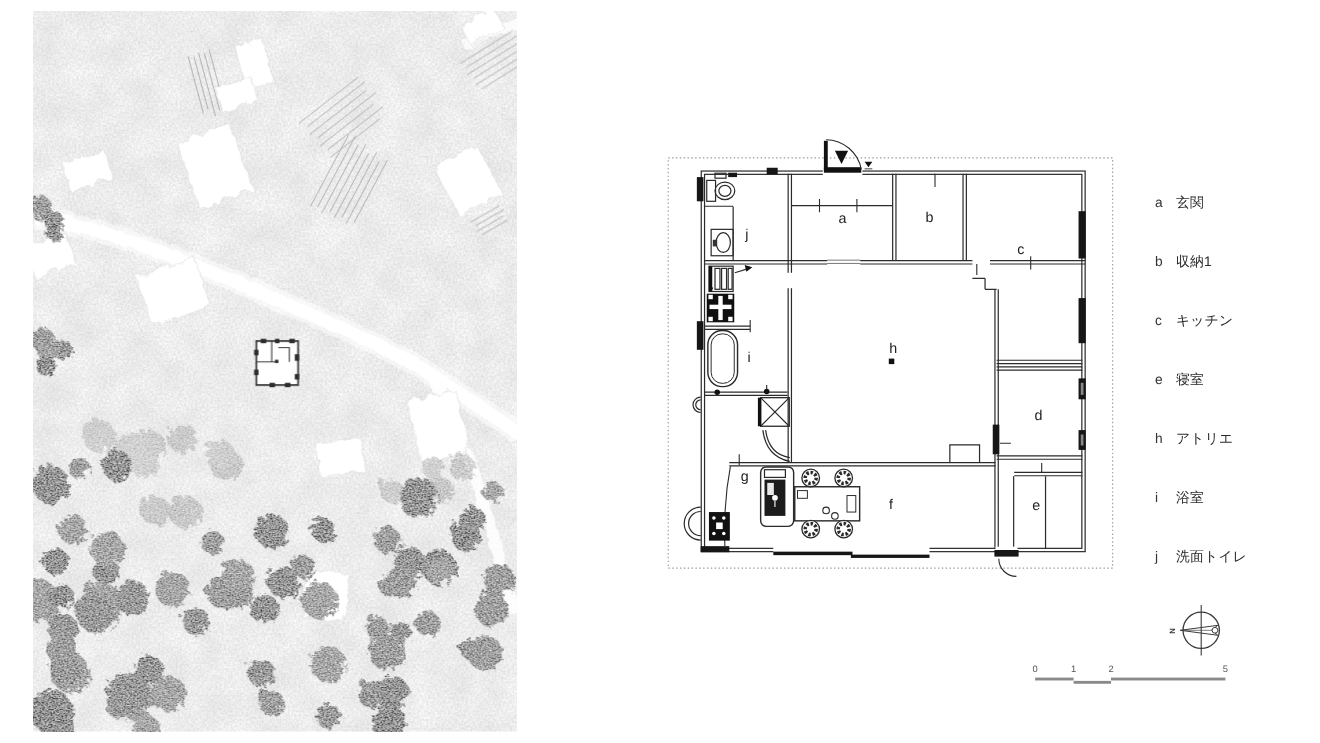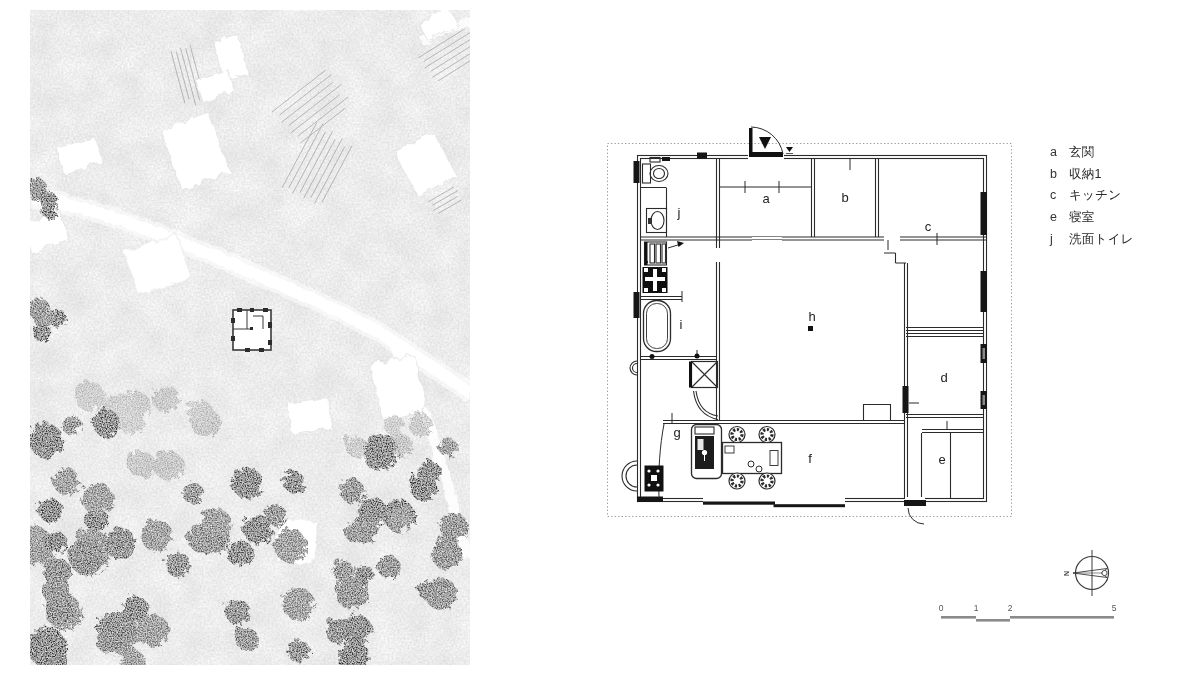--- a/index.html
+++ b/index.html
@@ -3,21 +3,21 @@
 <meta charset="utf-8">
 <style>
   html,body{margin:0;padding:0;background:#fff;}
   body{width:1200px;height:675px;font-family:"Liberation Sans","DejaVu Sans",sans-serif;}
   .canvas{position:relative;width:1200px;height:675px;overflow:hidden;background:#fff;}
   svg{position:absolute;display:block;}
   #site-svg{left:30px;top:10px;}
   #plan-svg{left:595px;top:120px;}
   #anno-svg{left:920px;top:540px;}
   .legend{position:absolute;left:1050px;top:142px;width:150px;}
-  .lg-row{height:21.65px;line-height:21.65px;font-size:12.5px;color:#2a2a2a;white-space:nowrap;}
+  .lg-row{height:21.65px;line-height:21.65px;font-size:12.5px;color:#2a2a2a;white-space:nowrap;margin-top:32px;}
   .lg-letter{display:inline-block;width:19px;color:#333;}
   .lg-name{letter-spacing:.3px;}
   text{font-family:"Liberation Sans","DejaVu Sans",sans-serif;}
 </style>
 </head>
 <body>
 
 <div class="canvas">
 
   <svg id="site-svg" width="440" height="655" viewBox="30 10 440 655">
@@ -427,20 +427,22 @@
       <text x="681" y="329">i</text>
       <text x="679" y="217">j</text>
     </g>
   </svg>
 
   <div class="legend">
     <div class="lg-row"><span class="lg-letter">a</span><span class="lg-name">玄関</span></div>
     <div class="lg-row"><span class="lg-letter">b</span><span class="lg-name">収納1</span></div>
     <div class="lg-row"><span class="lg-letter">c</span><span class="lg-name">キッチン</span></div>
     <div class="lg-row"><span class="lg-letter">e</span><span class="lg-name">寝室</span></div>
+    <div class="lg-row"><span class="lg-letter">h</span><span class="lg-name">アトリエ</span></div>
+    <div class="lg-row"><span class="lg-letter">i</span><span class="lg-name">浴室</span></div>
     <div class="lg-row"><span class="lg-letter">j</span><span class="lg-name">洗面トイレ</span></div>
   </div>
 
   <svg id="anno-svg" width="210" height="95" viewBox="920 540 210 95">
     <g stroke="#3a3a3a" fill="none">
       <circle cx="1092" cy="573" r="16.5" stroke-width="1.2"></circle>
       <line x1="1092" y1="550" x2="1092" y2="596" stroke-width="1"></line>
       <line x1="1073" y1="573" x2="1107" y2="573" stroke-width="0.6"></line>
       <polygon points="1073,573 1107,568.5 1101.5,573 1107,577.5" stroke-width="0.9"></polygon>
       <circle cx="1104.5" cy="573" r="2.6" fill="#fff" stroke-width="0.9"></circle>

